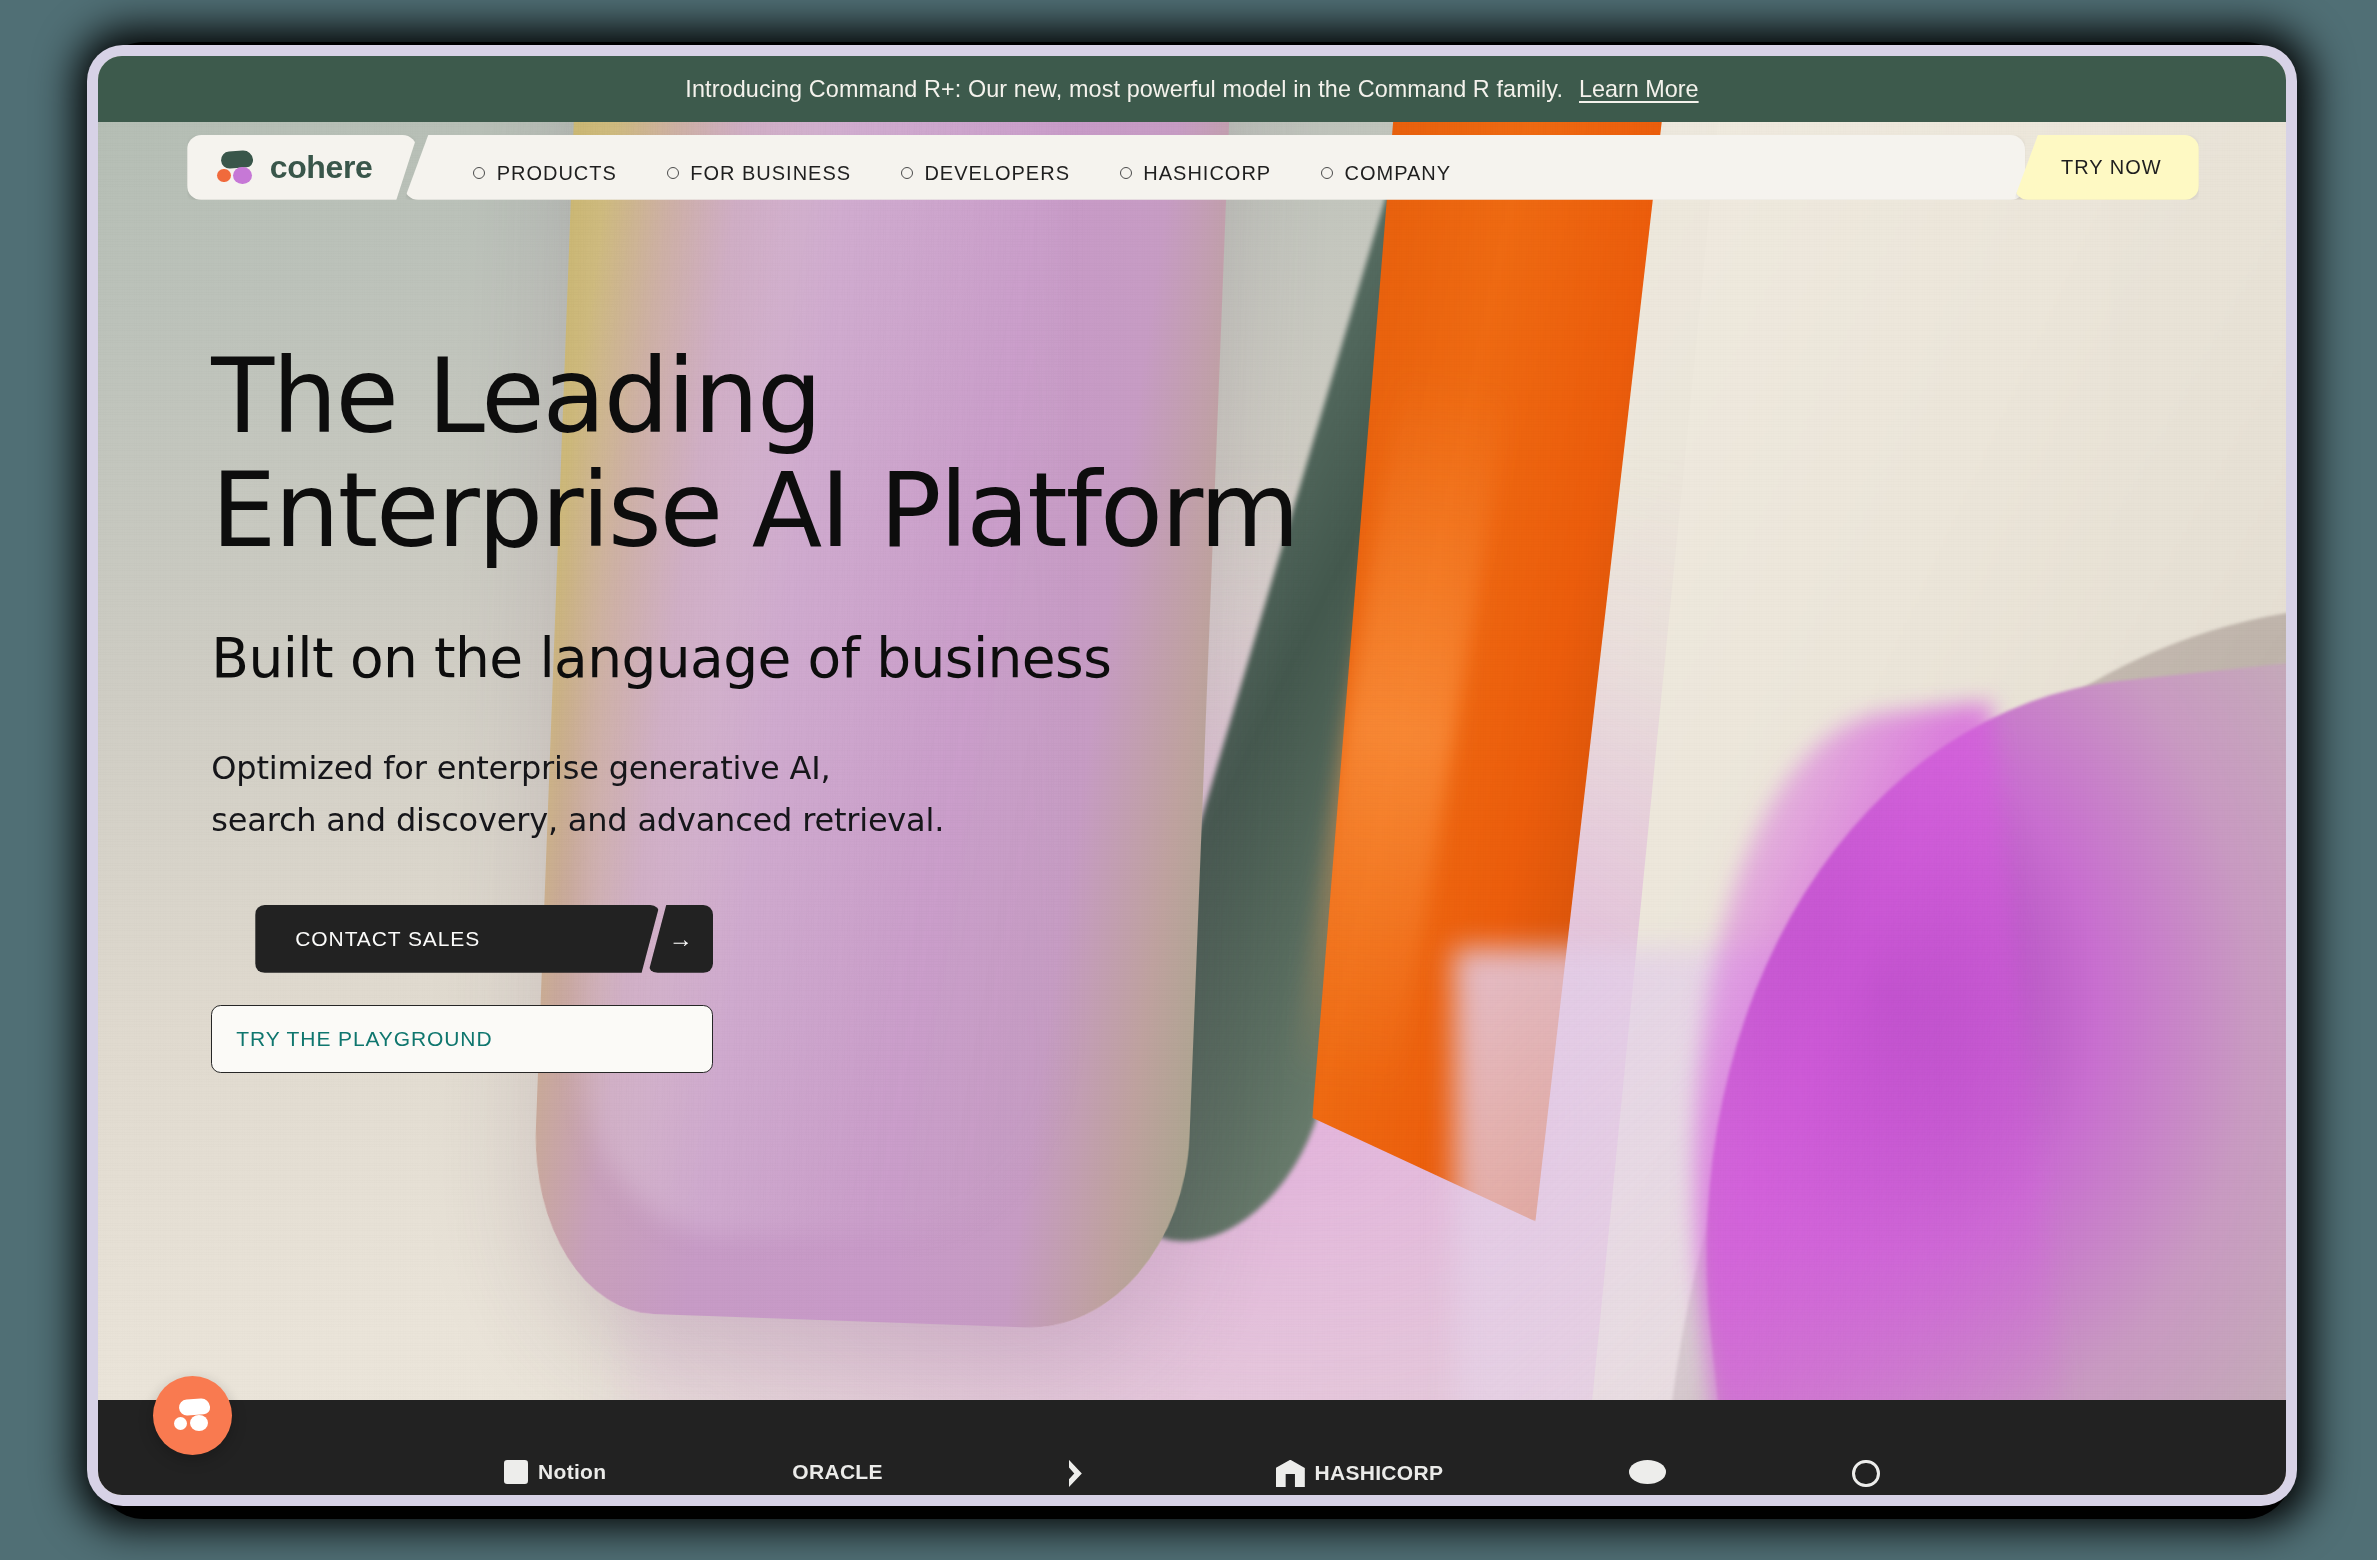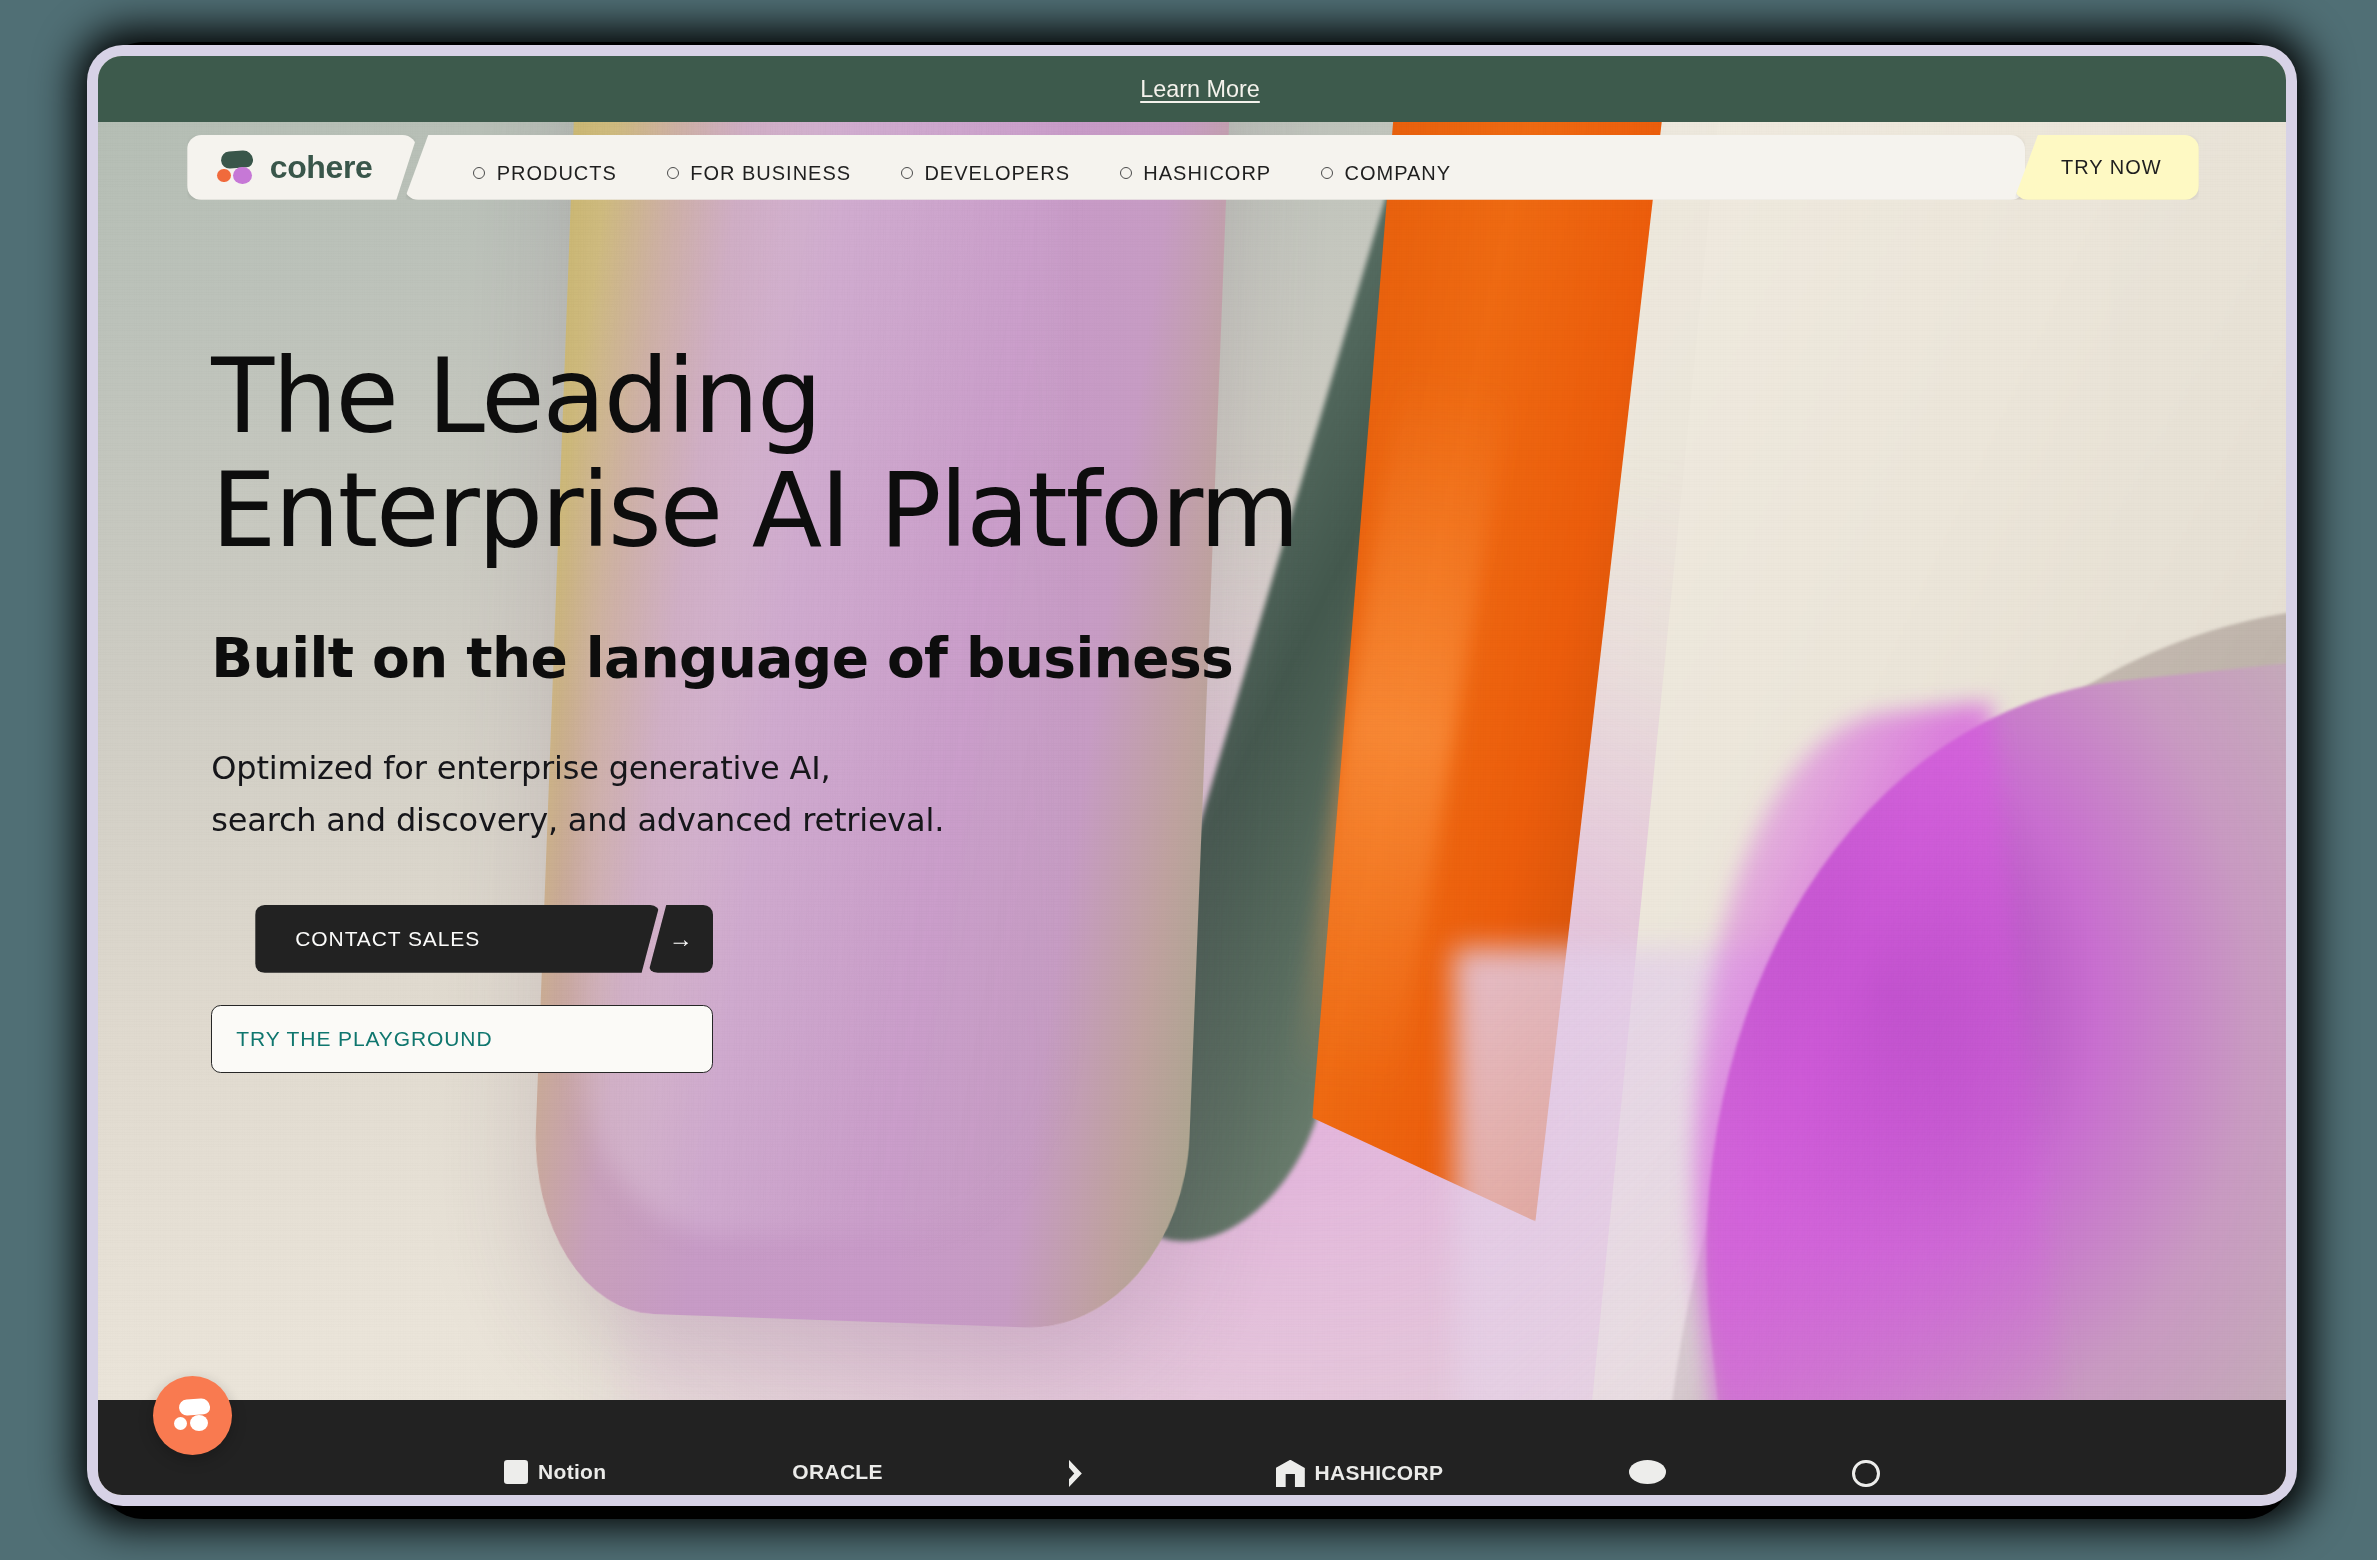--- a/index.html
+++ b/index.html
@@ -369,21 +369,21 @@
     color: #0d0d0d;
     font-weight: 400;
     font-family: "DejaVu Sans", sans-serif;
   }
   #hero-subheading {
     margin-top: 60px;
     font-size: 55px;
     line-height: 1.15;
     letter-spacing: -0.6px;
     color: #0d0d0d;
-    font-weight: 700;
+    font-weight: 400;
     font-family: "DejaVu Sans", sans-serif;
   }
   #hero-description {
     margin-top: 53px;
     font-size: 32px;
     line-height: 1.62;
     color: #16161a;
     letter-spacing: -0.2px;
     font-family: "DejaVu Sans", sans-serif;
   }
@@ -541,20 +541,21 @@
       <div class="art-taupe-curve"></div>
       <div class="art-lilac"></div>
       <div class="art-magenta"></div>
       <div class="art-magenta-edge"></div>
       <div class="art-monolith"></div>
       <div class="art-monolith-sheen"></div>
       <div class="art-grain"></div>
     </div>
 
     <div id="announcement-bar">
+      <span id="announcement-text">Introducing Command R+: Our new, most powerful model in the Command R family.</span>
       <span id="announcement-link">Learn More</span>
     </div>
 
     <div id="navbar">
 
       <div id="logo-pill">
         <span id="logo-mark">
           <span class="blob-main"></span>
           <span class="dot-orange"></span>
           <span class="dot-purple"></span>

